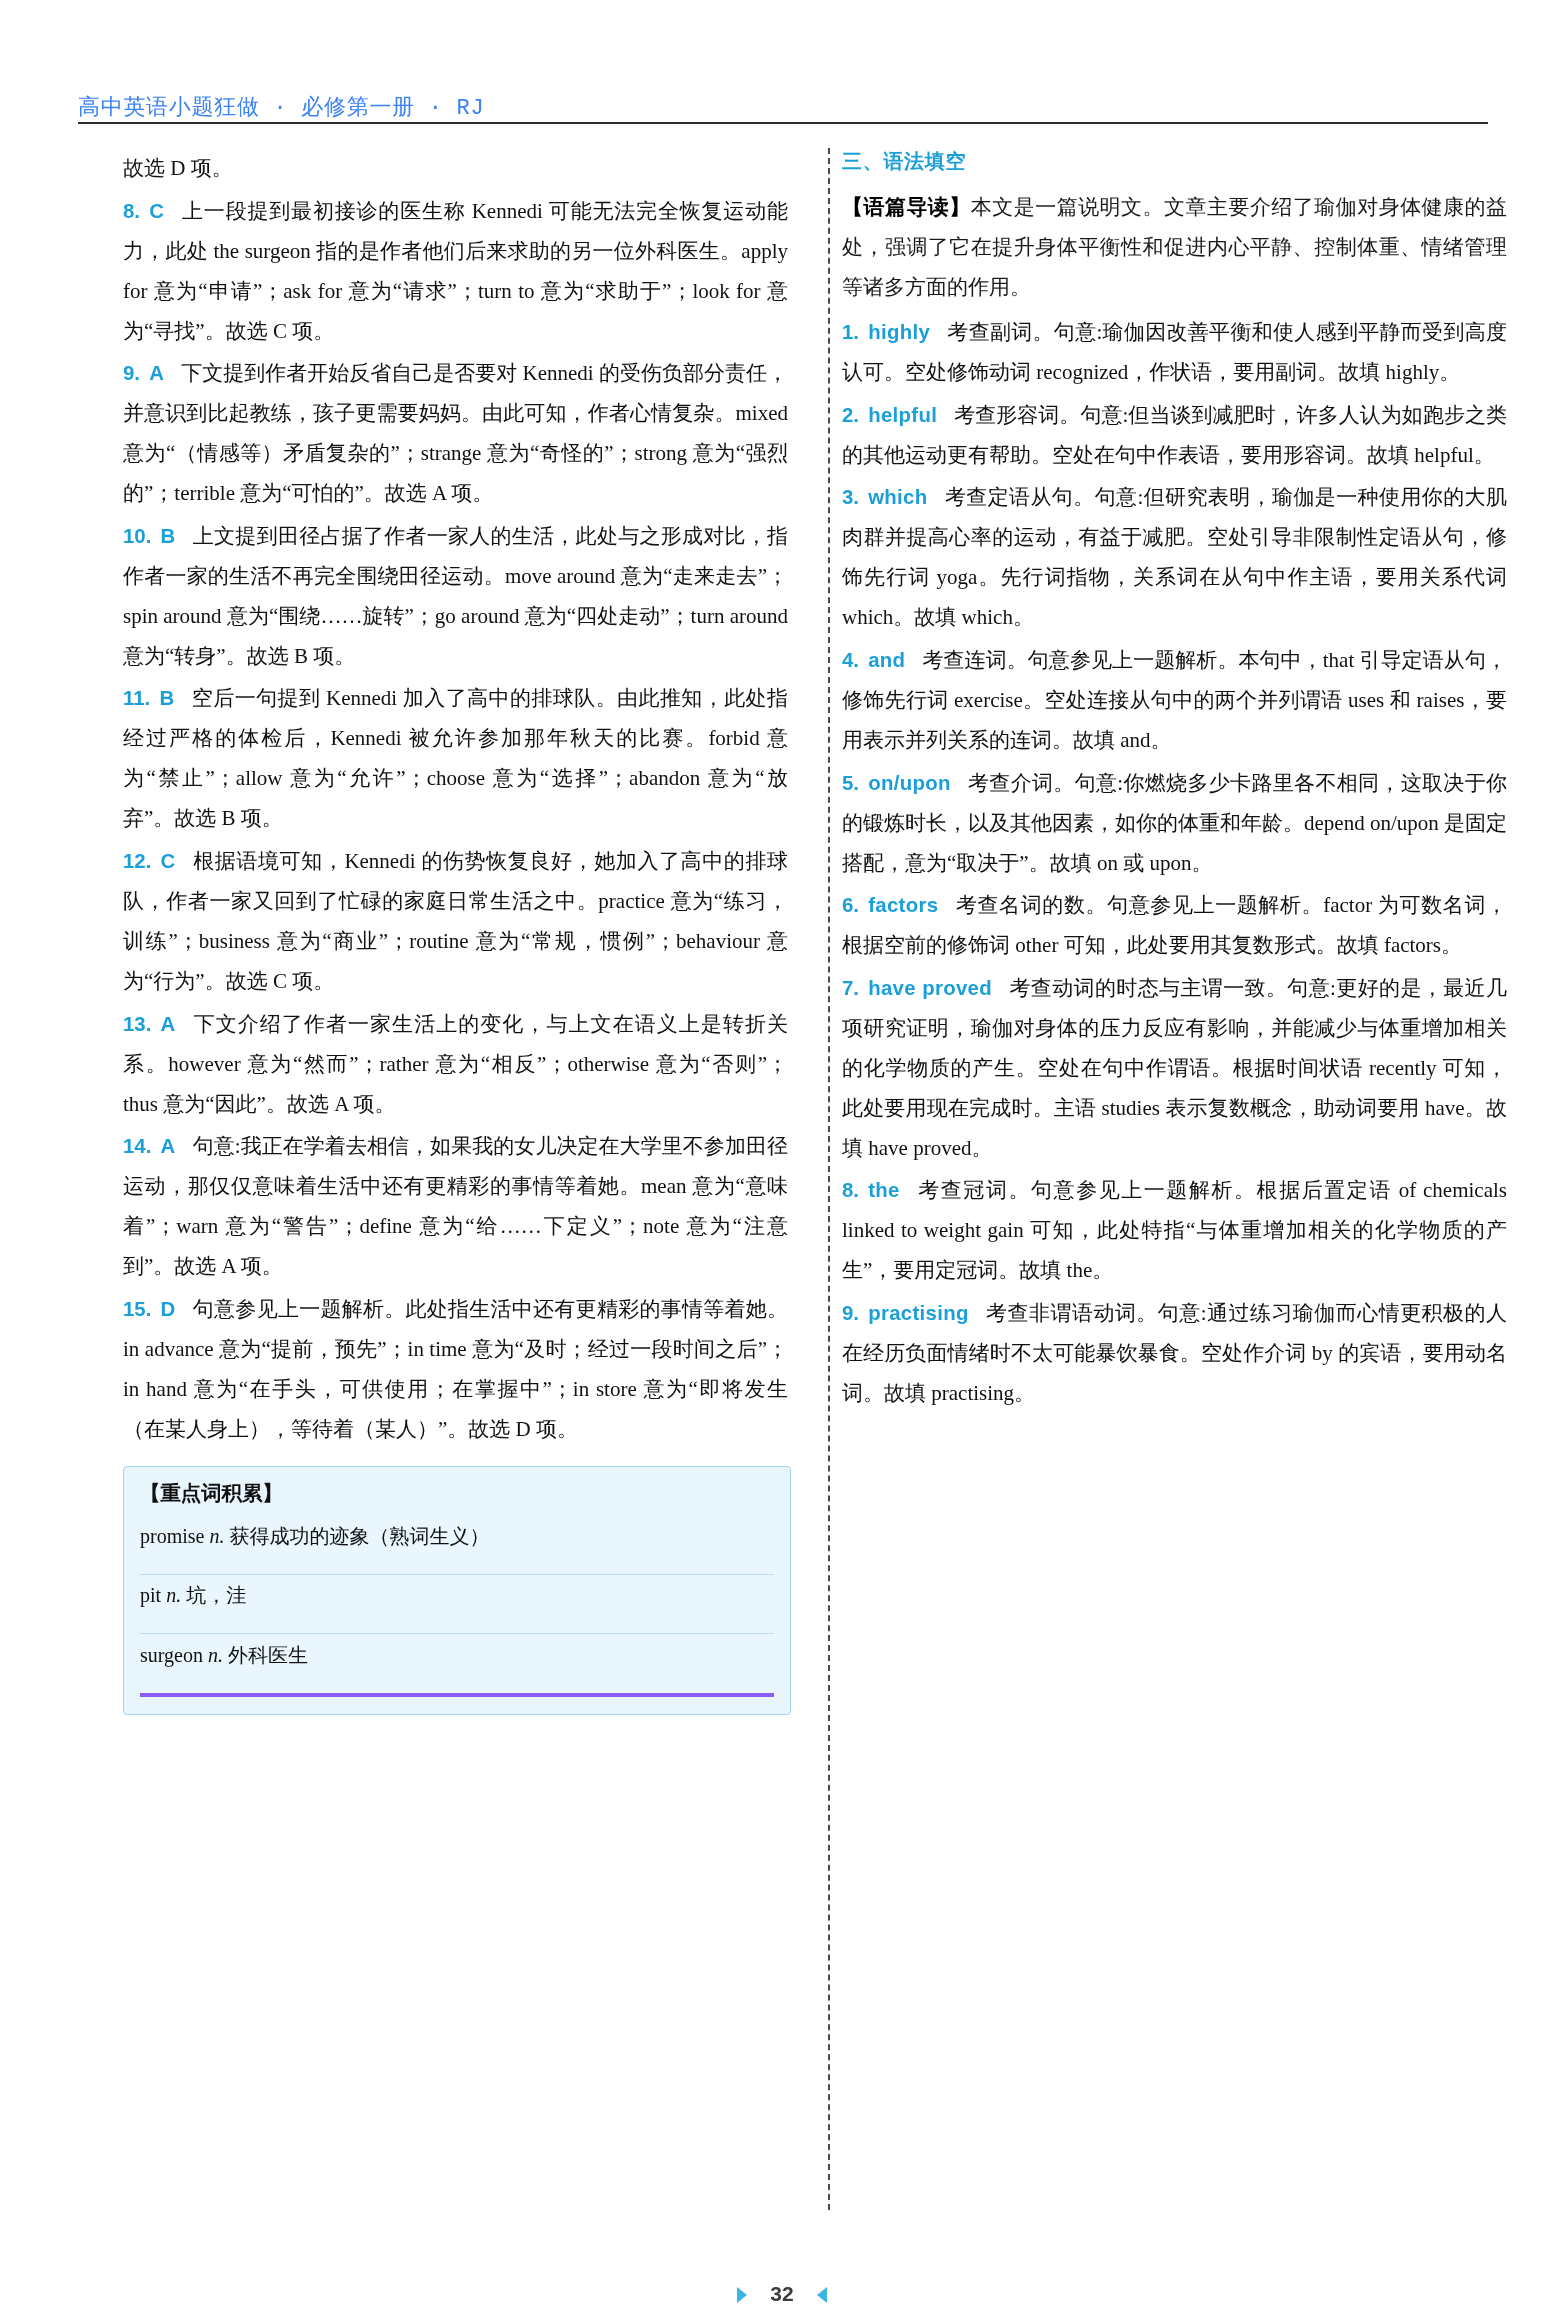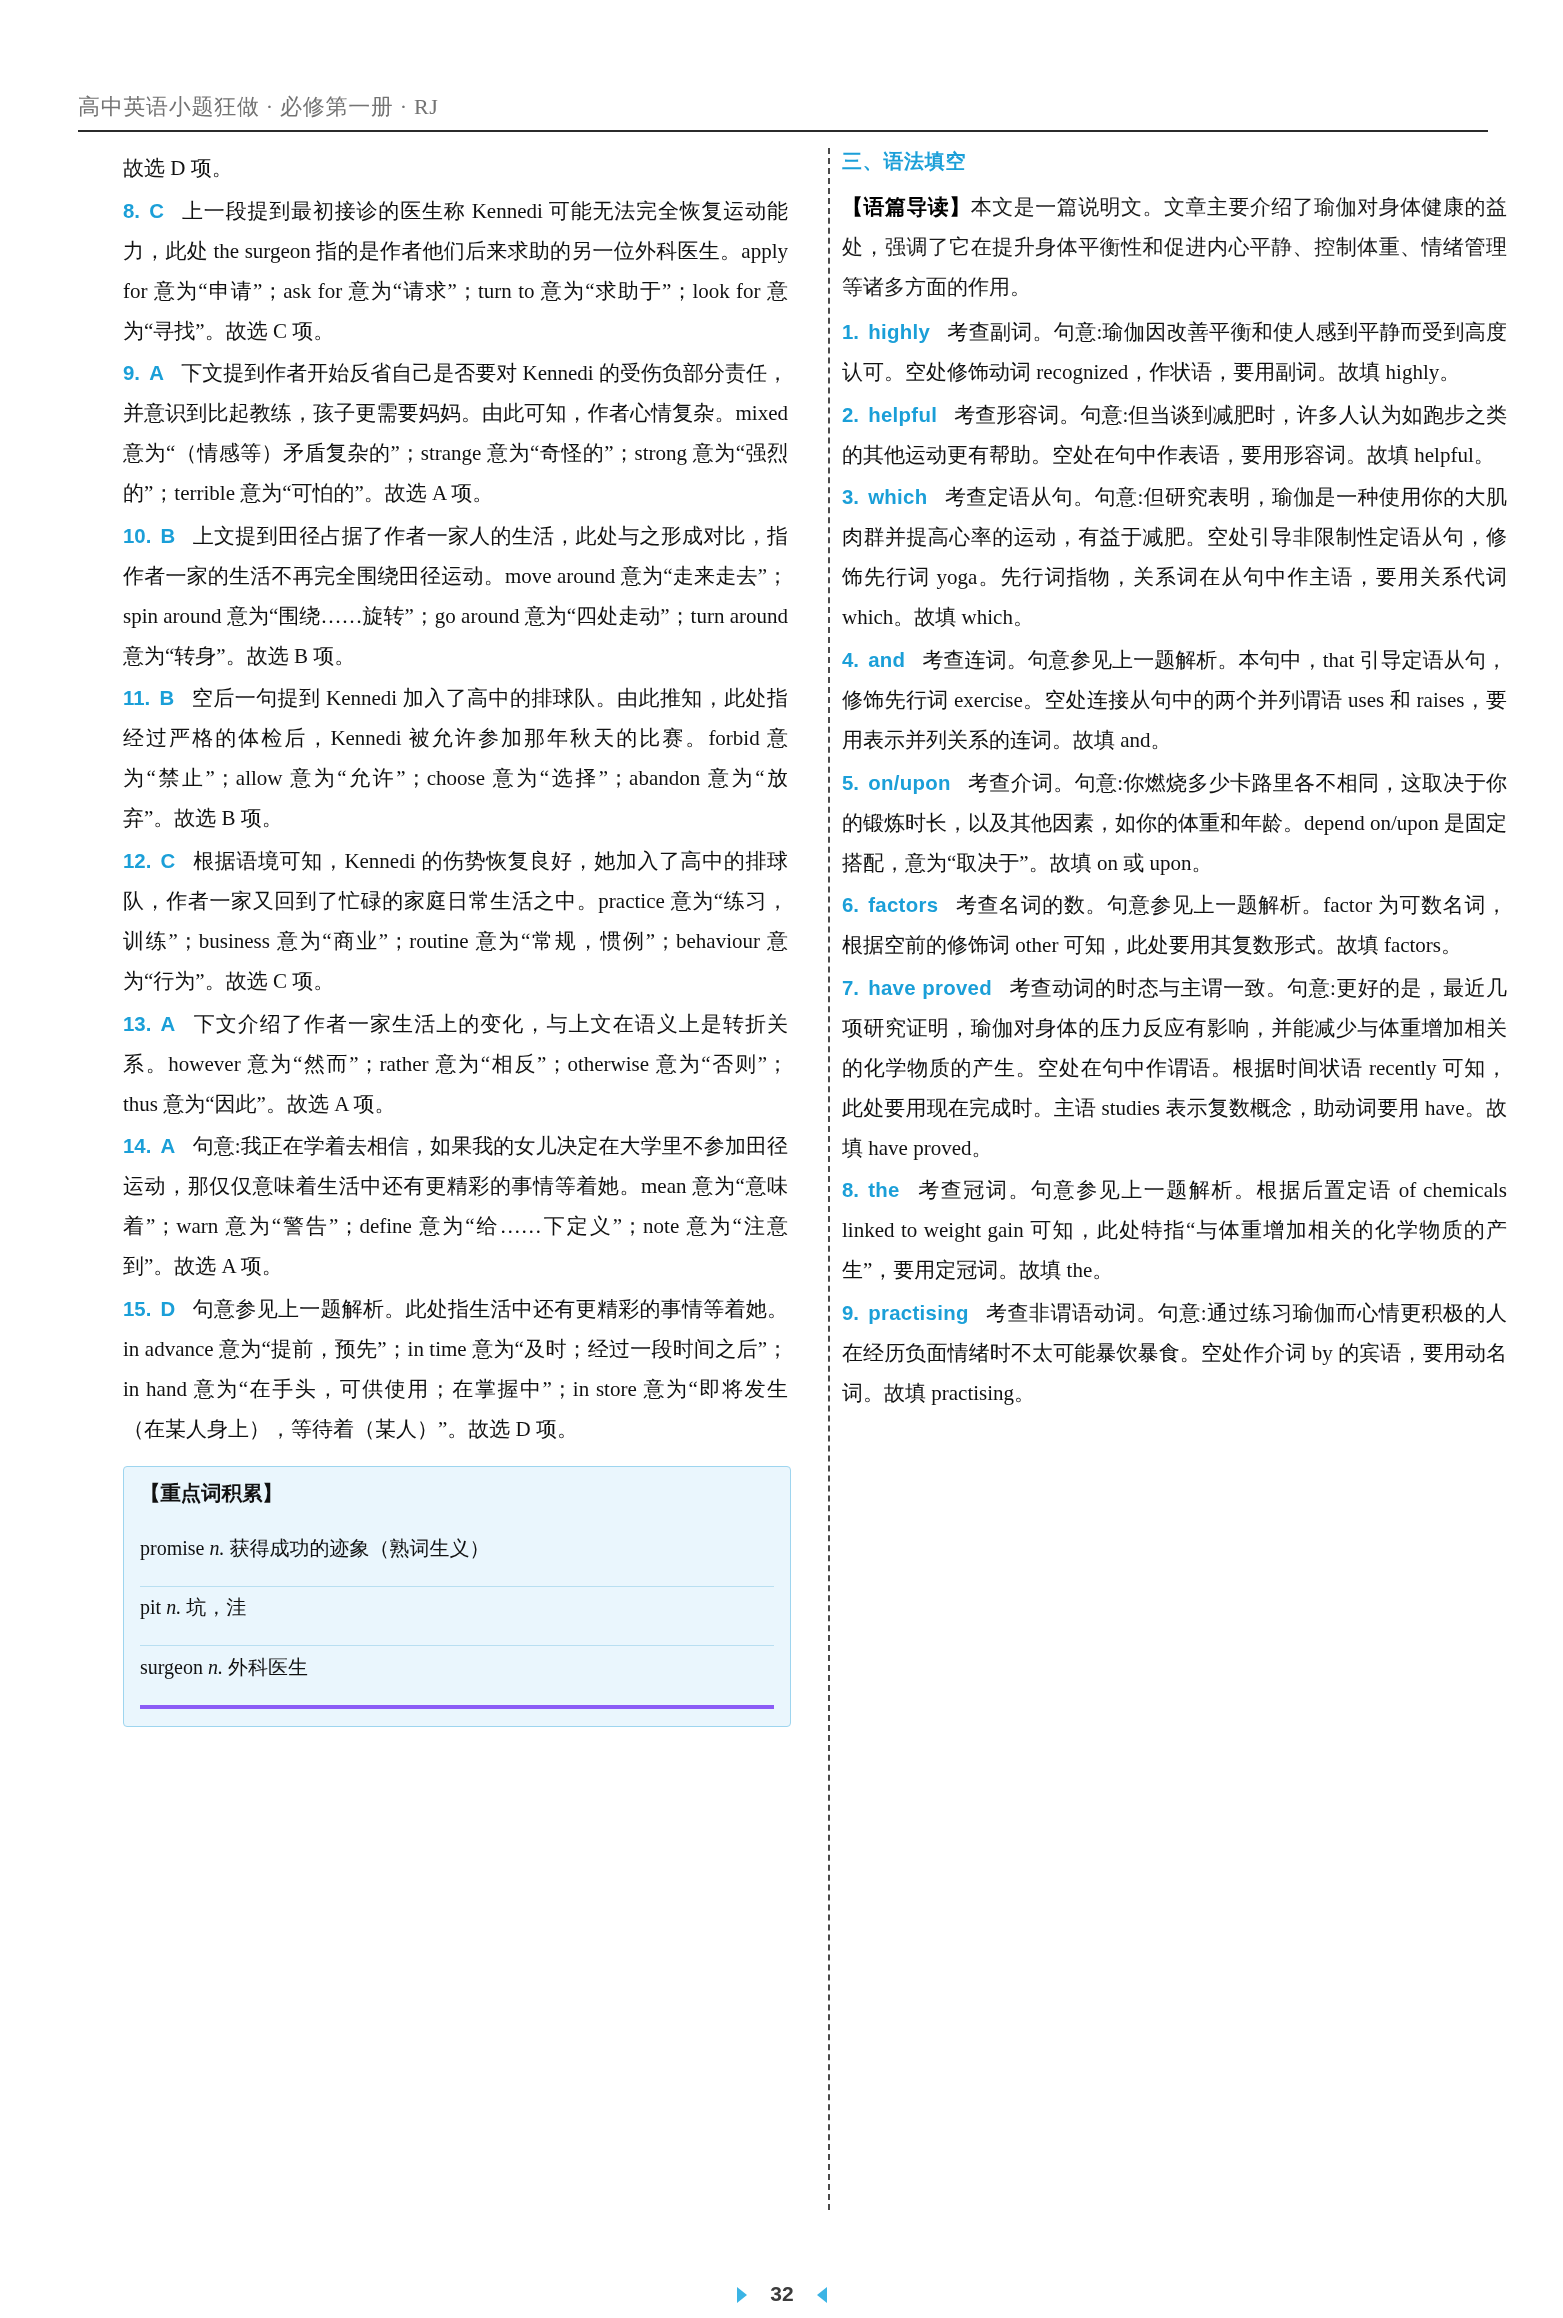--- a/index.html
+++ b/index.html
@@ -12,23 +12,22 @@
     overflow:hidden;
   }
   .page {
     position:absolute; left:0; top:0; width:1564px; height:2319px;
   }
   
   .header {
     position:absolute; left:78px; top:92px; width:1410px;
   }
   .header-title {
-    font-size:22px; letter-spacing:0.7px; color:#737373;
-    font-family:Liberation Serif, serif;
-    padding-bottom:8px;
+    font-size:22px; letter-spacing:0.7px; color:#3b82f6;
+    font-family:Liberation Mono, monospace;
   }
   .header-rule {
     width:100%; height:2px; background:#2b2b2b;
   }
   
   .columns {
     position:absolute; left:78px; top:148px; width:1410px; height:2069px;
   }
   .col {
     position:absolute; top:0; width:665px;
@@ -91,21 +90,21 @@
   .vocab-box {
     margin-top:17px;
     background:#eaf6fd;
     border:1.3px solid #9ed5ef;
     border-radius:4px;
     padding:12px 16px 14.5px 16px;
     width:634px;
   }
   .vocab-title {
     font-size:20.4px; font-weight:bold; color:#111;
-    margin-bottom:23px;
+    margin-bottom:11px;
     font-family:Liberation Mono, monospace;
   }
   .vocab-item {
     font-size:20px;
     line-height:37px;
     color:#111;
     border-bottom:1px solid #b9dff1;
     padding-bottom:19px;
     margin-bottom:2.6px;
     font-family:"Liberation Serif", serif;

